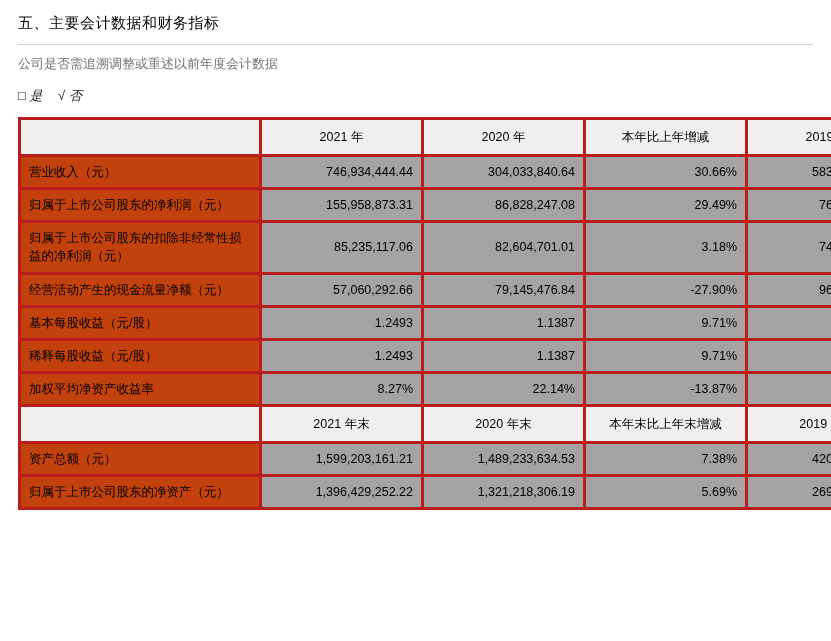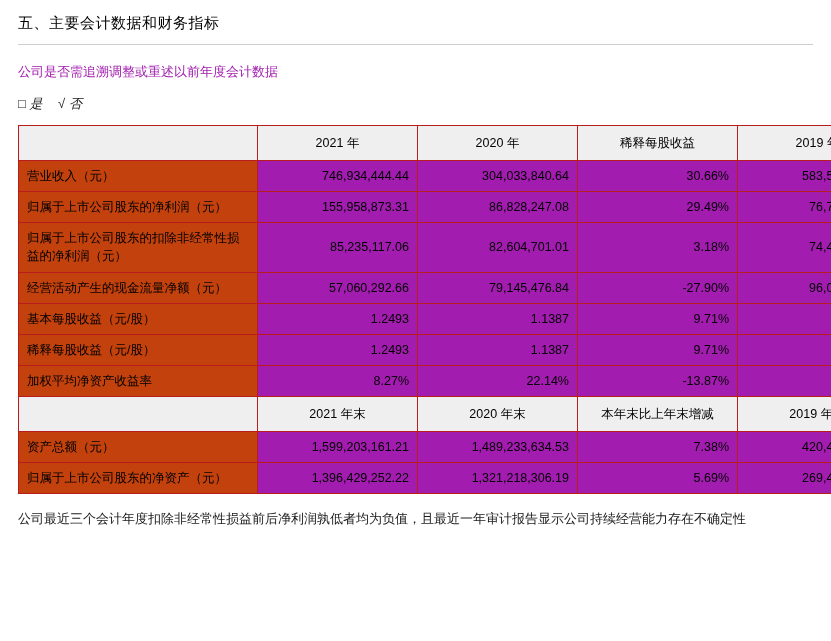--- a/index.html
+++ b/index.html
@@ -29,22 +29,22 @@
     padding-top: 6px;
     color: #000;
   }
   .title-rule {
     border: none;
     border-top: 1px solid #cfcfcf;
     margin: 11px 0 0 0;
   }
   .intro-line {
     font-size: 13px;
-    margin-top: 18px;
-    color: #a21caf;
+    margin-top: 10px;
+    color: #737373;
   }
   .choice-line {
     font-size: 13px;
     margin-top: 14px;
     margin-bottom: 12px;
     color: #1a1a1a;
     font-style: italic;
   }
   .choice-line .box {
     font-size: 13px;
@@ -52,39 +52,39 @@
   .choice-line .chk {
     margin-left: 12px;
   }
   table.fin {
     border-collapse: collapse;
     width: 794px;
     table-layout: fixed;
     font-size: 12.5px;
   }
   table.fin td, table.fin th {
-    border: 1px solid #b91c1c;
+    border: 3px solid #b91c1c;
     padding: 6px 8px;
     vertical-align: middle;
     line-height: 1.45;
   }
   table.fin thead td, table.fin tr.subhead td {
     background: #efefef;
     text-align: center;
     font-weight: normal;
     height: 22px;
   }
   td.label {
     width: 222px;
     text-align: left;
     background: #c2410c;
   }
   td.num {
     text-align: right;
-    background: #a21caf;
+    background: #a3a3a3;
     white-space: nowrap;
   }
   td.head-blank {
     background: #efefef;
   }
   .colw { width: 143px; }
   .footnote {
     font-size: 13px;
     margin-top: 14px;
     line-height: 1.75;
@@ -107,21 +107,21 @@
     <span class="chk">√</span>
     <span>否</span>
   </div>
 
   <table class="fin">
     <thead>
       <tr>
         <td class="head-blank label"></td>
         <td class="colw">2021 年</td>
         <td class="colw">2020 年</td>
-        <td class="colw">稀释每股收益</td>
+        <td class="colw">本年比上年增减</td>
         <td class="colw">2019 年</td>
       </tr>
     </thead>
     <tbody>
       <tr>
         <td class="label">营业收入（元）</td>
         <td class="num">746,934,444.44</td>
         <td class="num">304,033,840.64</td>
         <td class="num">30.66%</td>
         <td class="num">583,571,842.88</td>
@@ -187,15 +187,14 @@
       <tr>
         <td class="label">归属于上市公司股东的净资产（元）</td>
         <td class="num">1,396,429,252.22</td>
         <td class="num">1,321,218,306.19</td>
         <td class="num">5.69%</td>
         <td class="num">269,435,841.07</td>
       </tr>
     </tbody>
   </table>
 
-  <div class="footnote">公司最近三个会计年度扣除非经常性损益前后净利润孰低者均为负值，且最近一年审计报告显示公司持续经营能力存在不确定性</div>
 
 </div>
 
 </body></html>

